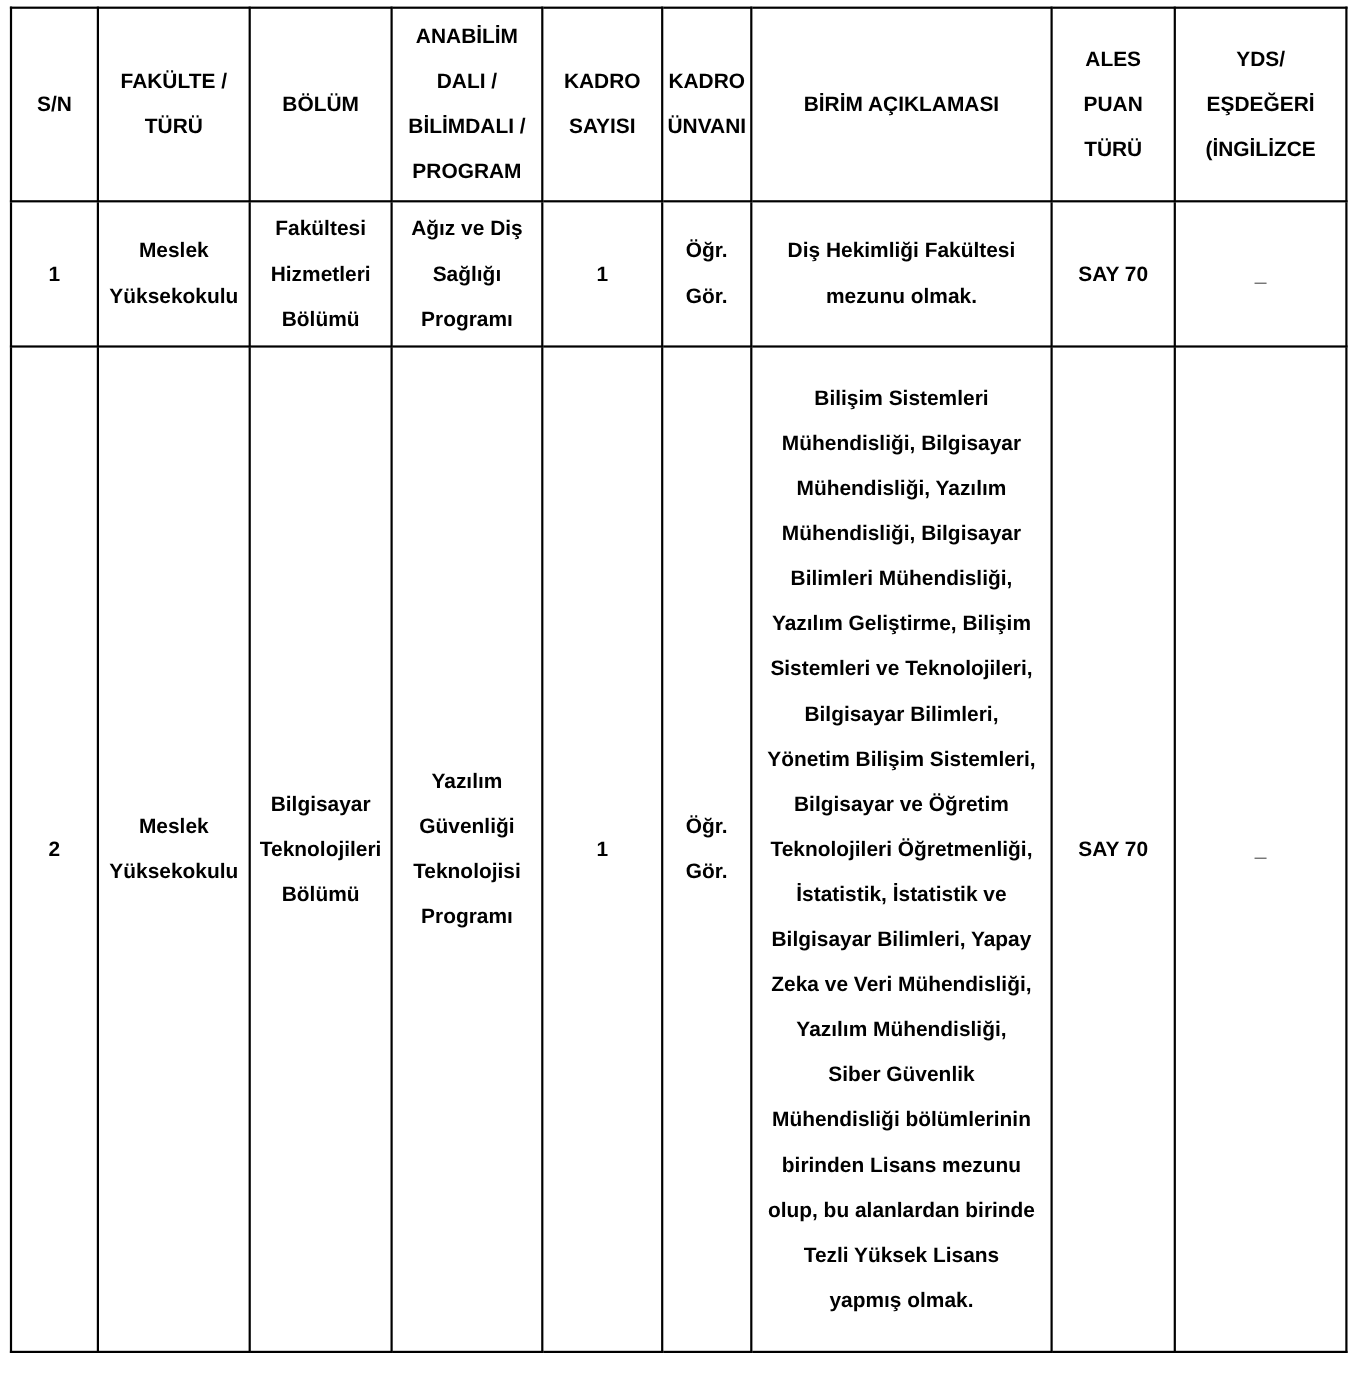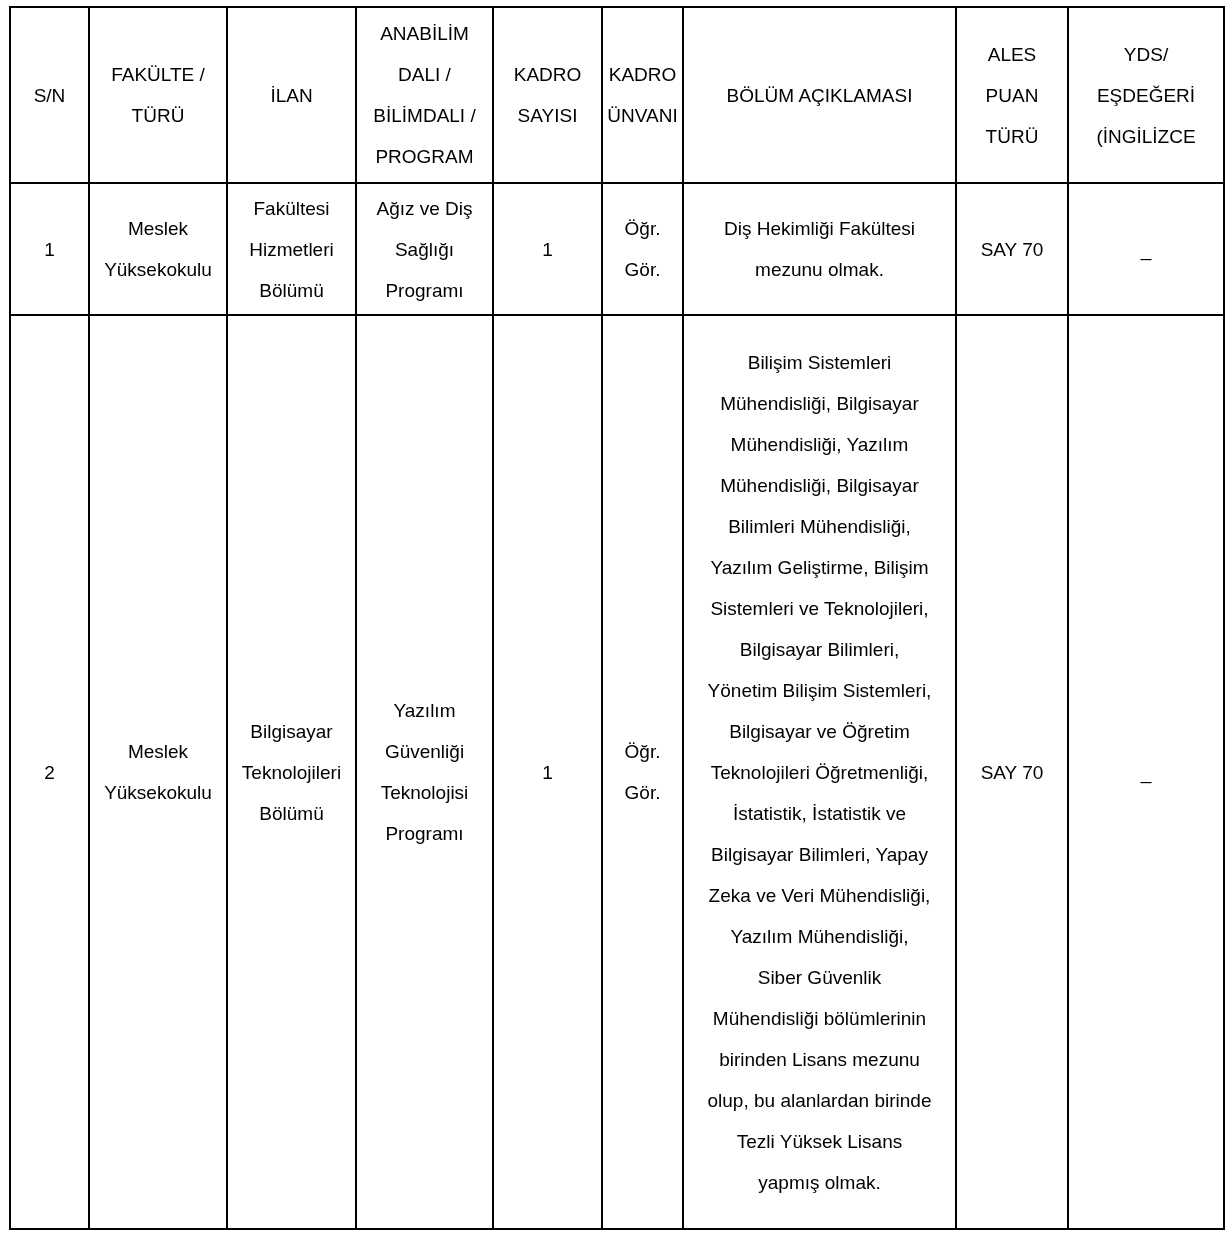--- a/index.html
+++ b/index.html
@@ -18,21 +18,21 @@
     table-layout: fixed;
     margin: 6px 0 0 9px;
     width: 1214px;
   }
   table.announcement td, table.announcement th {
     border: 2px solid #000000;
     text-align: center;
     vertical-align: middle;
     font-size: 19px;
     line-height: 41px;
-    font-weight: normal;
+    font-weight: bold;
     white-space: pre-line;
     padding: 0 2px;
     overflow: hidden;
   }
   tr.header-row    { height: 176px; }
   tr.data-row-1    { height: 132px; }
   tr.data-row-2    { height: 914px; }
   col.c-sn     { width: 79px; }
   col.c-fak    { width: 138px; }
   col.c-bol    { width: 129px; }
@@ -56,30 +56,30 @@
       <col class="c-kunv">
       <col class="c-ilan">
       <col class="c-ales">
       <col class="c-yds">
   </colgroup>
   <tbody>
     <tr class="header-row">
       <th>S/N</th>
       <th>FAKÜLTE /
 TÜRÜ</th>
-      <th>İLAN</th>
+      <th>BÖLÜM</th>
       <th>ANABİLİM
 DALI /
 BİLİMDALI /
 PROGRAM</th>
       <th>KADRO
 SAYISI</th>
       <th>KADRO
 ÜNVANI</th>
-      <th>BÖLÜM AÇIKLAMASI</th>
+      <th>BİRİM AÇIKLAMASI</th>
       <th>ALES
 PUAN
 TÜRÜ</th>
       <th>YDS/
 EŞDEĞERİ
 (İNGİLİZCE</th>
     </tr>
     <tr class="data-row-1">
       <td>1</td>
       <td>Meslek

